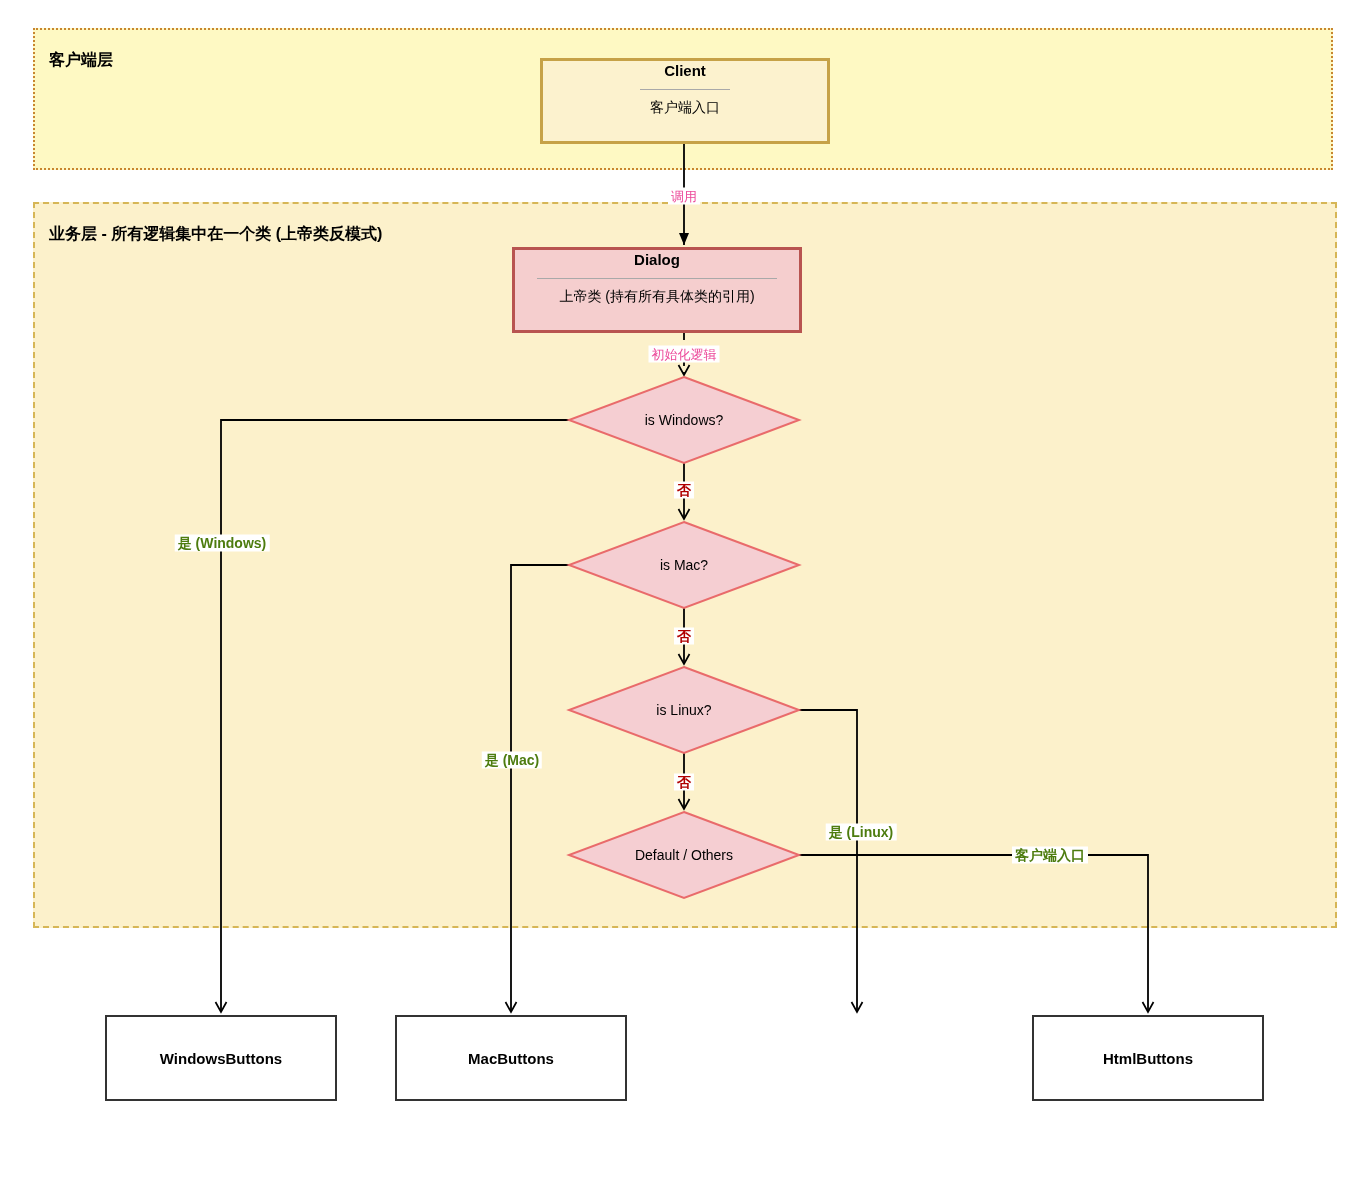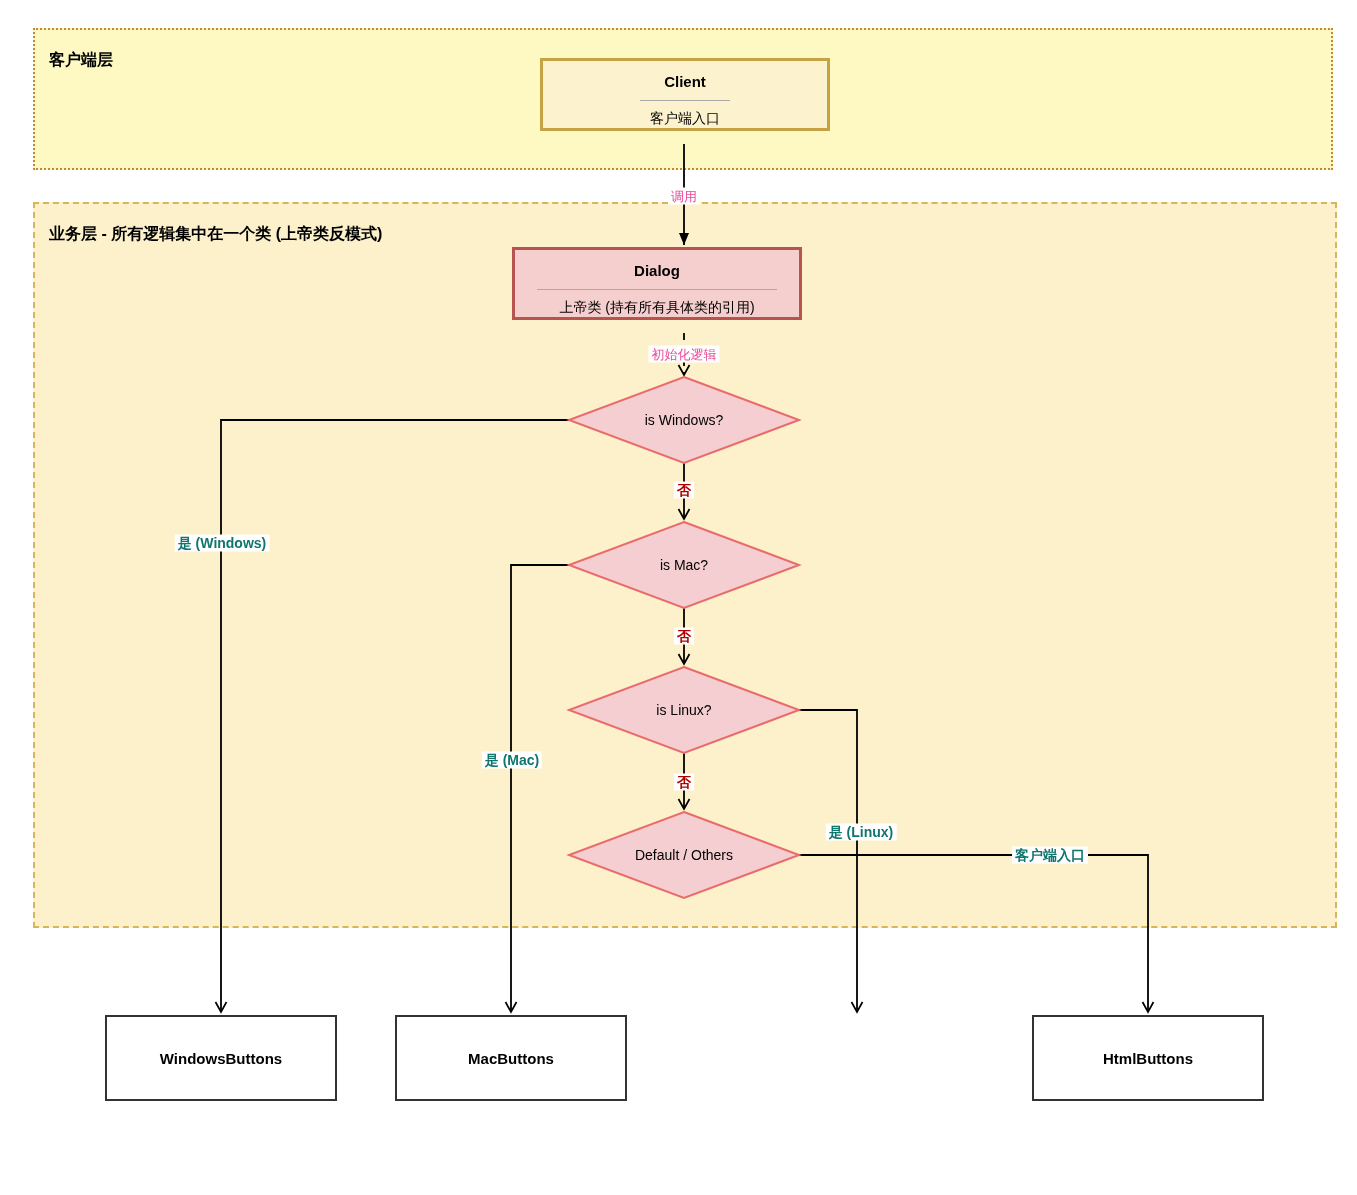--- a/index.html
+++ b/index.html
@@ -13,38 +13,38 @@
   .band-business{left:33px;top:202px;width:1304px;height:726px;background:#FCF1CB;border:2px dashed #D6B656;}
   .band-product{left:33px;top:957px;width:1304px;height:215px;background:#D7E4F7;border:2px dashed #7E9FD6;}
   .band-label{position:absolute;left:14px;top:20px;font-size:16px;font-weight:bold;white-space:nowrap;}
   
   .wires{position:absolute;left:0;top:0;width:1357px;height:1195px;}
   .edge{stroke:#000;stroke-width:1.8;fill:none;}
   .edge.dashed{stroke-dasharray:7 6;}
   .decision-shape{fill:#F5CED2;stroke:#E96B6B;stroke-width:2;}
   
   .node{position:absolute;box-sizing:border-box;}
-  .uml-box{width:290px;height:73px;display:flex;flex-direction:column;align-items:center;padding-top:11px;}
+  .uml-box{width:290px;height:86px;display:flex;flex-direction:column;align-items:center;}
   .client-box{left:540px;top:58px;background:#FCF2CE;border:3px solid #C6A247;}
   .dialog-box{left:512px;top:247px;background:#F5CECE;border:3px solid #B85450;}
   .uml-title{font-size:15px;font-weight:bold;line-height:20px;}
   .uml-divider{height:1px;background:#A9A9A9;margin-top:8px;}
   .uml-divider.small{width:90px;}
   .uml-divider.wide{width:240px;}
   .uml-sub{font-size:14px;margin-top:9px;white-space:nowrap;}
   
   .diamond-label{position:absolute;transform:translate(-50%,-50%);font-size:14px;white-space:nowrap;}
   
   .product-box{width:232px;height:86px;background:#fff;border:2px solid #333;display:flex;align-items:center;justify-content:center;}
   .product-box span{font-size:15px;font-weight:bold;}
   
   .edge-label{position:absolute;transform:translate(-50%,-50%);background:#fff;padding:0 3px;white-space:nowrap;line-height:17px;}
   .edge-label.plain{font-size:13px;color:#ec4899;}
   .edge-label.no{font-size:14px;font-weight:bold;color:#B00000;}
-  .edge-label.yes{font-size:14px;font-weight:bold;color:#0f766e;}
+  .edge-label.yes{font-size:14px;font-weight:bold;color:#4d7c0f;}
 </style>
 </head>
 <body>
 
 <div class="canvas">
 
   <div class="band band-client">
     <div class="band-label">客户端层</div>
   </div>
   <div class="band band-business">

